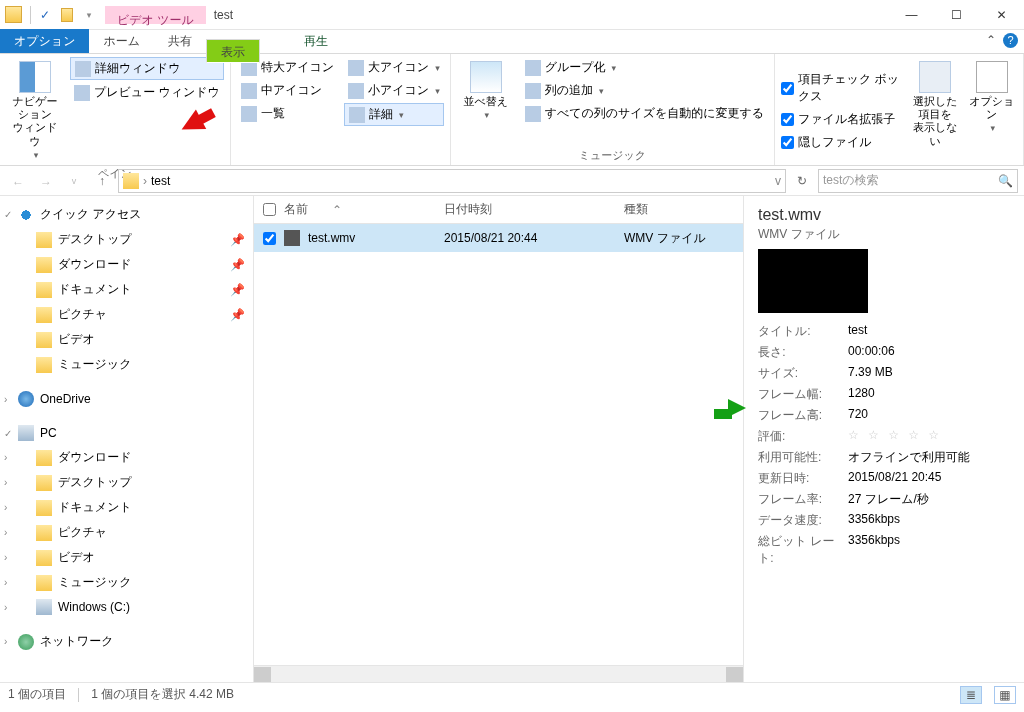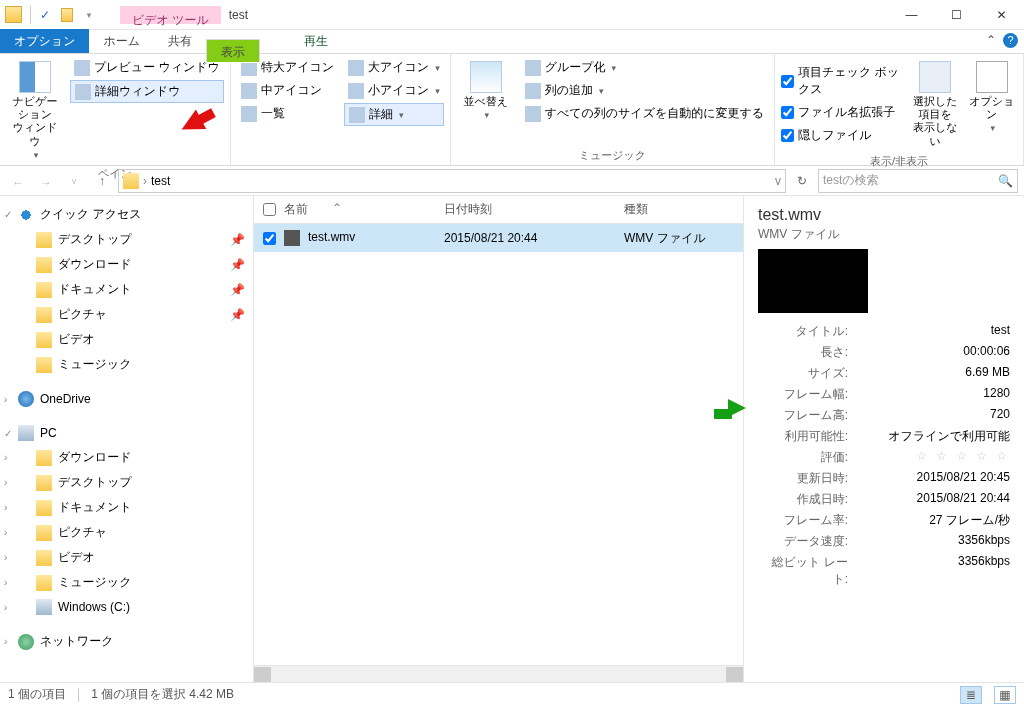--- a/index.html
+++ b/index.html
@@ -4,21 +4,21 @@
 <style>
 * { margin:0; padding:0; box-sizing:border-box; font-family:"Yu Gothic UI","Meiryo UI",sans-serif; font-size:12px; }
 body { background:#fff; width:1024px; height:712px; overflow:hidden; position:relative; }
 
 
 .titlebar { height:30px; display:flex; align-items:center; background:#fff; border-bottom:1px solid #e5e5e5; }
 .titlebar .ico { width:17px; height:17px; margin:0 5px; background:linear-gradient(#ffe79c,#f7c94f); border:1px solid #d9a93c; }
 .titlebar .qat-sep { width:1px; height:18px; background:#ccc; margin:0 3px;}
 .titlebar .qat-btn { width:22px; height:22px; display:flex; align-items:center; justify-content:center; color:#555;}
 .titlebar .qat-check { color:#2a6cc0; }
-.titlebar .tool-tab { background:#ffd0e3; color:#a02f6b; padding:0 12px; height:18px; line-height:29px; margin-left:20px;}
+.titlebar .tool-tab { background:#ffd0e3; color:#a02f6b; padding:0 12px; height:18px; line-height:29px; margin-left:5px;}
 .titlebar .title { margin-left:8px; color:#444;}
 .titlebar .spacer { flex:1;}
 .titlebar .winbtn { width:45px; height:29px; display:flex; align-items:center; justify-content:center; color:#333;}
 
 
 .tabs { height:24px; display:flex; align-items:flex-end; border-bottom:1px solid #dadada; background:#fff; position:relative;}
 .tab-file { background:#1979ca; color:#fff; padding:4px 14px; height:24px;}
 .tab { padding:4px 14px; color:#444; height:24px;}
 .tab.active { border:1px solid #dadada; border-bottom:1px solid #fff; background:#84cc16; position:relative; top:10px;}
 .tab.ctx { color:#14532d; }
@@ -72,35 +72,35 @@
 .nico.folder{background:linear-gradient(#ffe79c,#f7c94f);}
 .nico.onedrive{background:radial-gradient(#79b8e8,#1e6bb8);border-radius:50%;}
 .nico.pc{background:linear-gradient(#dfe8f0,#9fb8d0);}
 .nico.disk{background:linear-gradient(#dfe8f0,#9fb8d0);}
 .nico.net{background:radial-gradient(#8fd0a8,#3a9c5a);border-radius:50%;}
 
 .content { flex:1; display:flex; }
 .filelist { flex:1; border-right:1px solid #e5e5e5; position:relative; display:flex; flex-direction:column;}
 .cols { display:flex; border-bottom:1px solid #e5e5e5; height:28px; align-items:center; color:#555;}
 .col-cb{width:30px;display:flex;justify-content:center;}
-.col-name{flex:0 0 160px;display:flex;gap:4px;}
+.col-name{flex:0 0 160px;display:flex;align-items:center;gap:4px;}
 .col-date{flex:0 0 180px;}
 .col-type{flex:1;}
 .row { display:flex; align-items:center; height:28px; padding:0;}
 .row.sel{background:#cde6f7;}
 .row .rico{width:16px;height:16px;background:#555;margin-right:4px;}
 .hscroll{height:17px;border-top:1px solid #e5e5e5;background:#f0f0f0;display:flex;align-items:center;}
 .hscroll .tbtn{width:17px;height:15px;background:#cdcdcd;}
 .hscroll .track{flex:1;}
 
 .details { width:280px; padding:10px 14px; font-size:12px;}
 .details h3{font-size:16px;font-weight:400;color:#333;margin-bottom:2px;}
 .details .sub{color:#666;margin-bottom:6px;}
 .details .thumb{width:110px;height:64px;background:#000;margin-bottom:8px;}
-.details table{width:100%;border-collapse:collapse;text-align:right;}
+.details table{width:100%;border-collapse:collapse;}
 .details td{padding:2px 0;vertical-align:top;}
 .details td.k{color:#666;width:90px;}
 .details .stars{color:#ccc;letter-spacing:3px;}
 
 
 .status { height:24px; border-top:1px solid #e5e5e5; display:flex; align-items:center; padding:0 8px; gap:12px; font-size:11px; color:#555;}
 .status .sep{width:1px;height:14px;background:#ccc;}
 .status .spacer{flex:1;}
 .status .viewbtn{width:22px;height:18px;border:1px solid #a5c7ef;display:flex;align-items:center;justify-content:center;}
 .status .viewbtn.active{background:#cde6f7;}
@@ -139,27 +139,27 @@
 
   <div class="rgroup">
     <div class="body">
       <div class="bigbtn">
         <div class="bicon split"></div>
         <div class="btxt" style="white-space:pre-line;">ナビゲーション
 ウィンドウ</div>
         <span class="dd-caret">▾</span>
       </div>
       <div class="vstack">
+        <div class="smallbtn selected">
+            <div class="sicon"></div>
+            <span>詳細ウィンドウ</span>
+          </div>
         <div class="smallbtn">
             <div class="sicon"></div>
             <span>プレビュー ウィンドウ</span>
-          </div>
-        <div class="smallbtn selected">
-            <div class="sicon"></div>
-            <span>詳細ウィンドウ</span>
           </div>
       </div>
     </div>
     <div class="label">ペイン</div>
   </div>
 
   <div class="rgroup">
     <div class="body">
       <div class="vstack">
         <div class="smallbtn">
@@ -242,21 +242,20 @@
         <div class="bicon" style="background:#e8eef5;"></div>
         <div class="btxt" style="white-space:pre-line;">選択した項目を
 表示しない</div>
       </div>
       <div class="bigbtn">
         <div class="bicon" style="background:#fff;border:1px solid #aaa;"></div>
         <div class="btxt">オプション</div>
         <span class="dd-caret">▾</span>
       </div>
     </div>
-    <div class="label">表示/非表示</div>
   </div>
 </div>
 
 <div class="arrow-red"></div>
 
 <div class="addr">
   <div class="nav-arrow">←</div>
   <div class="nav-arrow">→</div>
   <div class="nav-arrow" style="font-size:9px;">v</div>
   <div class="nav-arrow active">↑</div>
@@ -406,45 +405,41 @@
             <tr>
               <td class="k">タイトル:</td>
               <td>test</td>
             </tr>
         <tr>
               <td class="k">長さ:</td>
               <td>00:00:06</td>
             </tr>
         <tr>
               <td class="k">サイズ:</td>
-              <td>6.69 MB</td>
+              <td>7.39 MB</td>
             </tr>
         <tr>
               <td class="k">フレーム幅:</td>
               <td>1280</td>
             </tr>
         <tr>
               <td class="k">フレーム高:</td>
               <td>720</td>
             </tr>
         <tr>
+              <td class="k">評価:</td>
+              <td class="stars">☆ ☆ ☆ ☆ ☆</td>
+            </tr>
+        <tr>
               <td class="k">利用可能性:</td>
               <td>オフラインで利用可能</td>
             </tr>
         <tr>
-              <td class="k">評価:</td>
-              <td class="stars">☆ ☆ ☆ ☆ ☆</td>
-            </tr>
-        <tr>
               <td class="k">更新日時:</td>
               <td>2015/08/21 20:45</td>
-            </tr>
-        <tr>
-              <td class="k">作成日時:</td>
-              <td>2015/08/21 20:44</td>
             </tr>
         <tr>
               <td class="k">フレーム率:</td>
               <td>27 フレーム/秒</td>
             </tr>
         <tr>
               <td class="k">データ速度:</td>
               <td>3356kbps</td>
             </tr>
         <tr>

